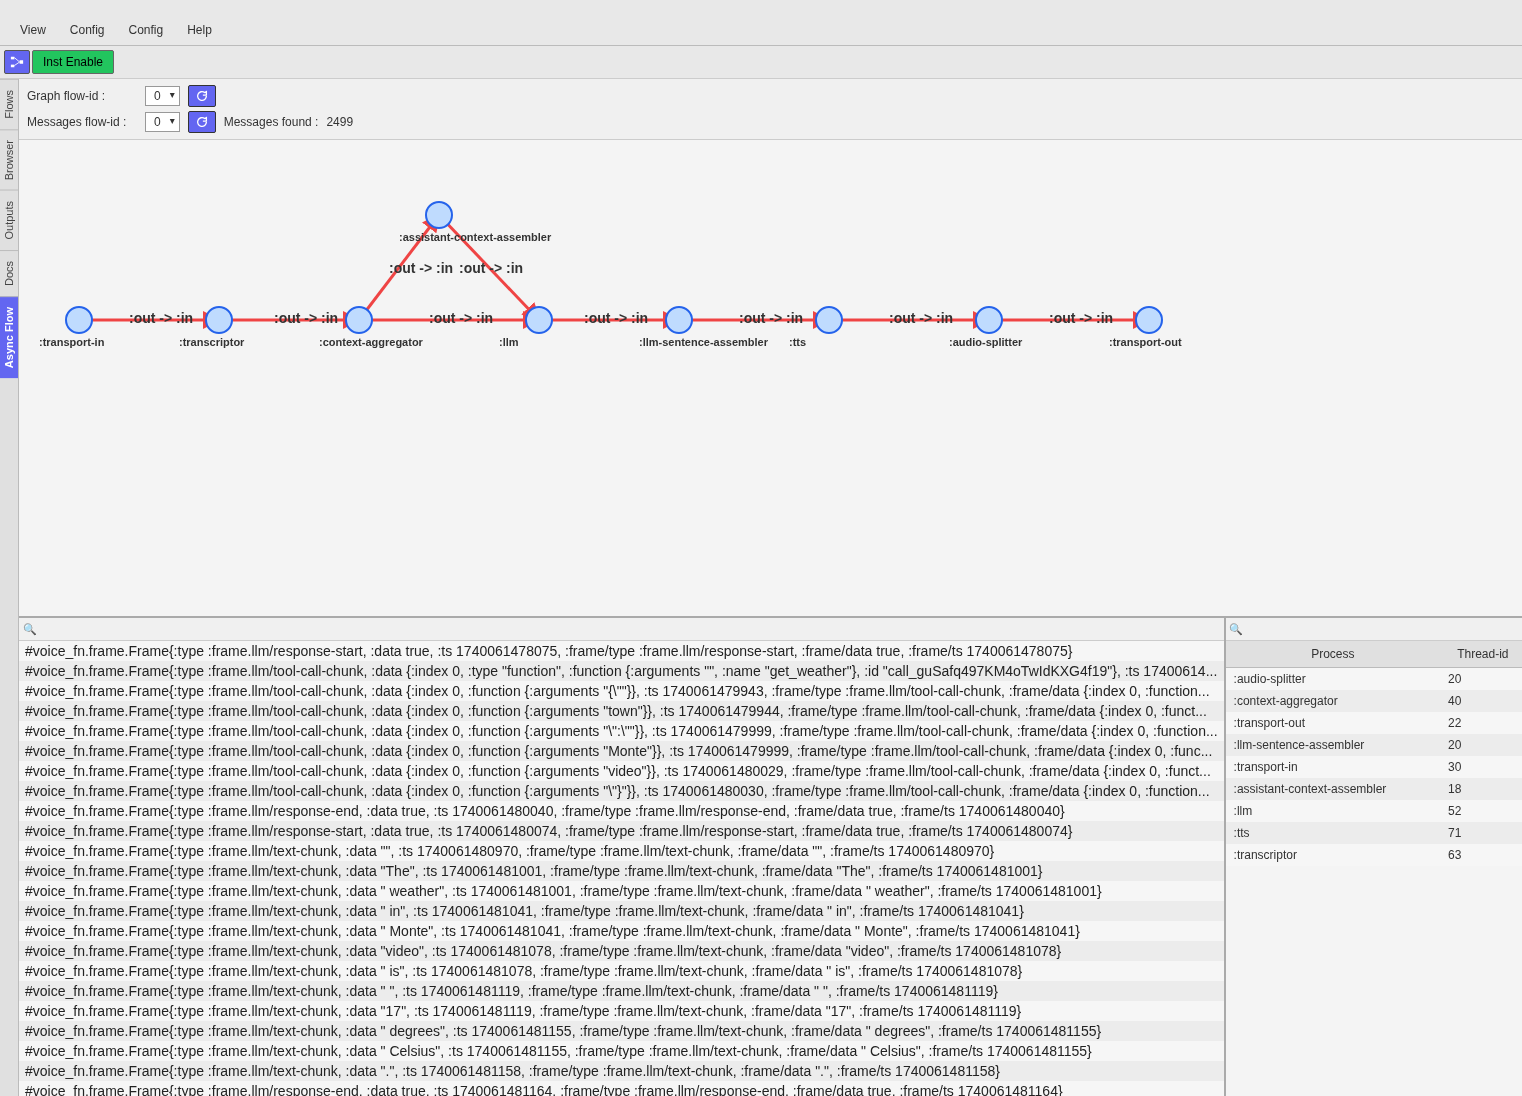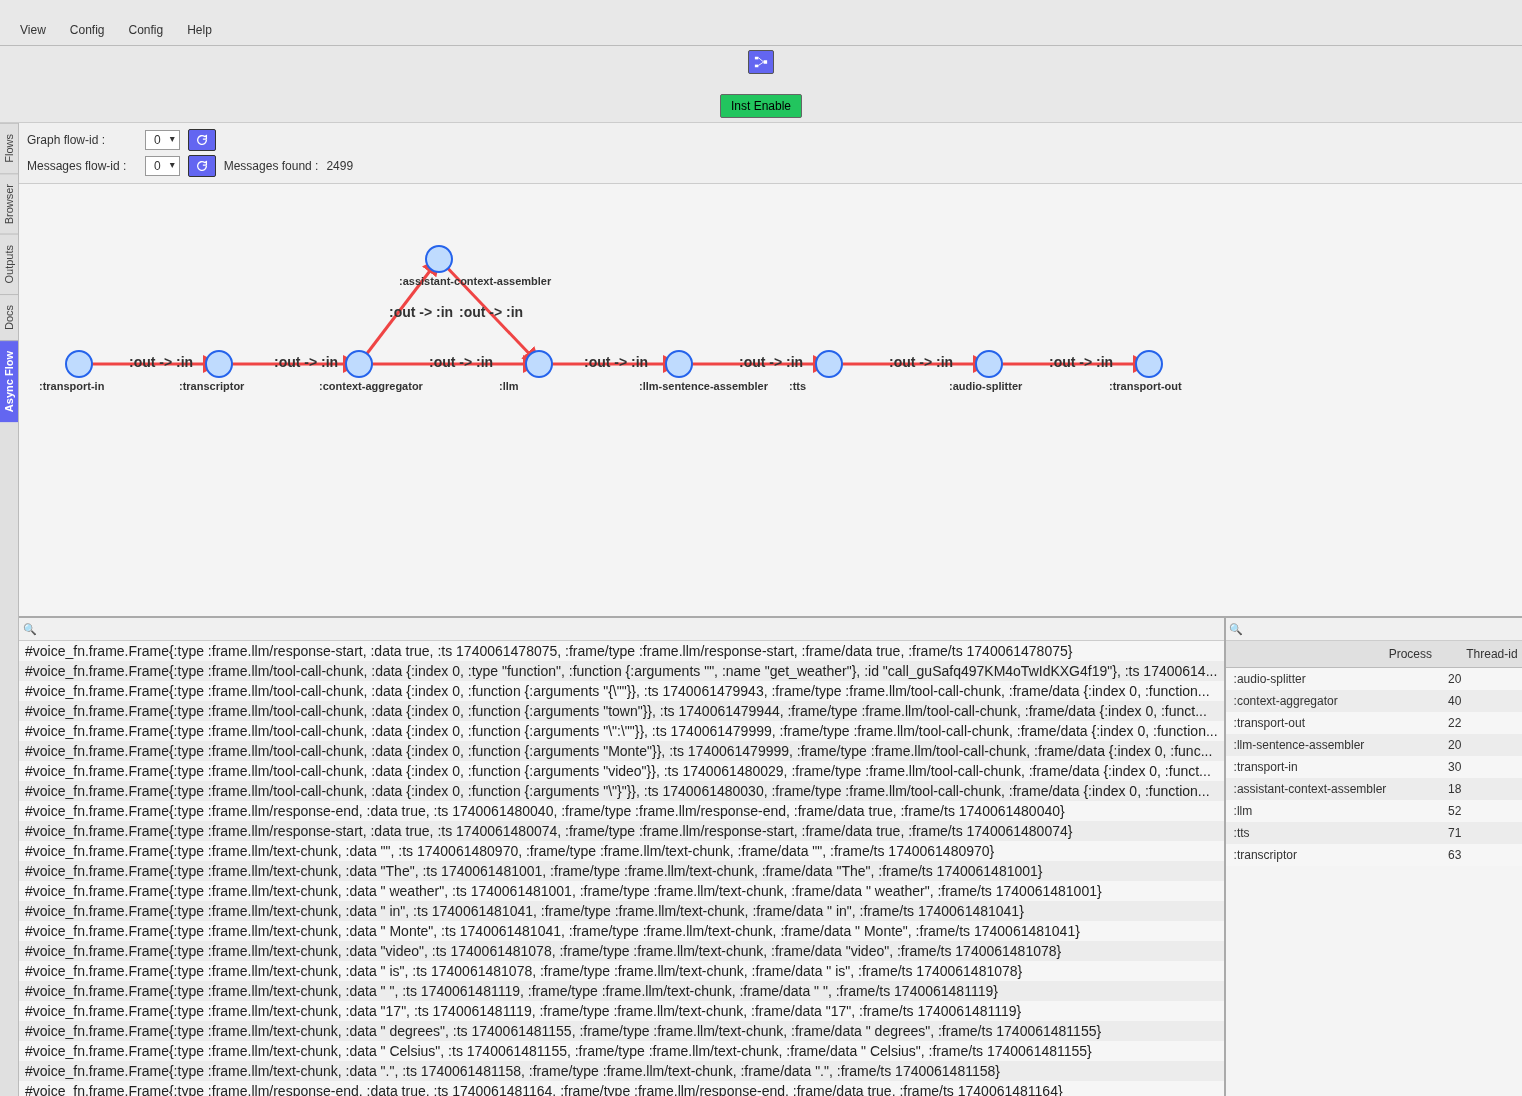--- a/index.html
+++ b/index.html
@@ -15,25 +15,24 @@
     display: flex;
     gap: 0;
     background: #e8e8e8;
     border-bottom: 1px solid #bbb;
     padding: 4px 8px;
   }
   .menubar .menu-item { padding: 4px 12px; cursor: pointer; margin-top: 15px; }
   .toolbar {
     display: flex;
     align-items: center;
-    gap: 20px;
-    padding: 4px 20px;
+    gap: 2px;
+    padding: 4px 4px;
     background: #e8e8e8;
     border-bottom: 1px solid #ccc;
-    flex-direction: column;
   }
   .toolbar .icon-btn {
     width: 26px; height: 24px;
     background: #6366f1;
     border: 1px solid #555;
     border-radius: 2px;
     display: flex; align-items: center; justify-content: center;
     color: white;
     cursor: pointer;
   }
@@ -157,21 +156,21 @@
     overflow: hidden;
     text-overflow: ellipsis;
     color: #222;
   }
   .msg-row:nth-child(even) { background: #ececec; }
   .msg-row:nth-child(odd) { background: #f6f6f6; }
   .thread-table { width: 100%; border-collapse: collapse; font-size: 12px; }
   .thread-table th {
     background: #e0e0e0;
     padding: 6px 8px;
-    text-align: right;
+    text-align: center;
     border-bottom: 1px solid #bbb;
     font-weight: normal;
   }
   .thread-table td {
     padding: 4px 8px;
   }
   .thread-table tbody tr:nth-child(even) { background: #ececec; }
   .thread-table tbody tr:nth-child(odd) { background: #f6f6f6; }
   .mag-icon::before { content: "🔍"; font-size: 11px; }
 </style>

